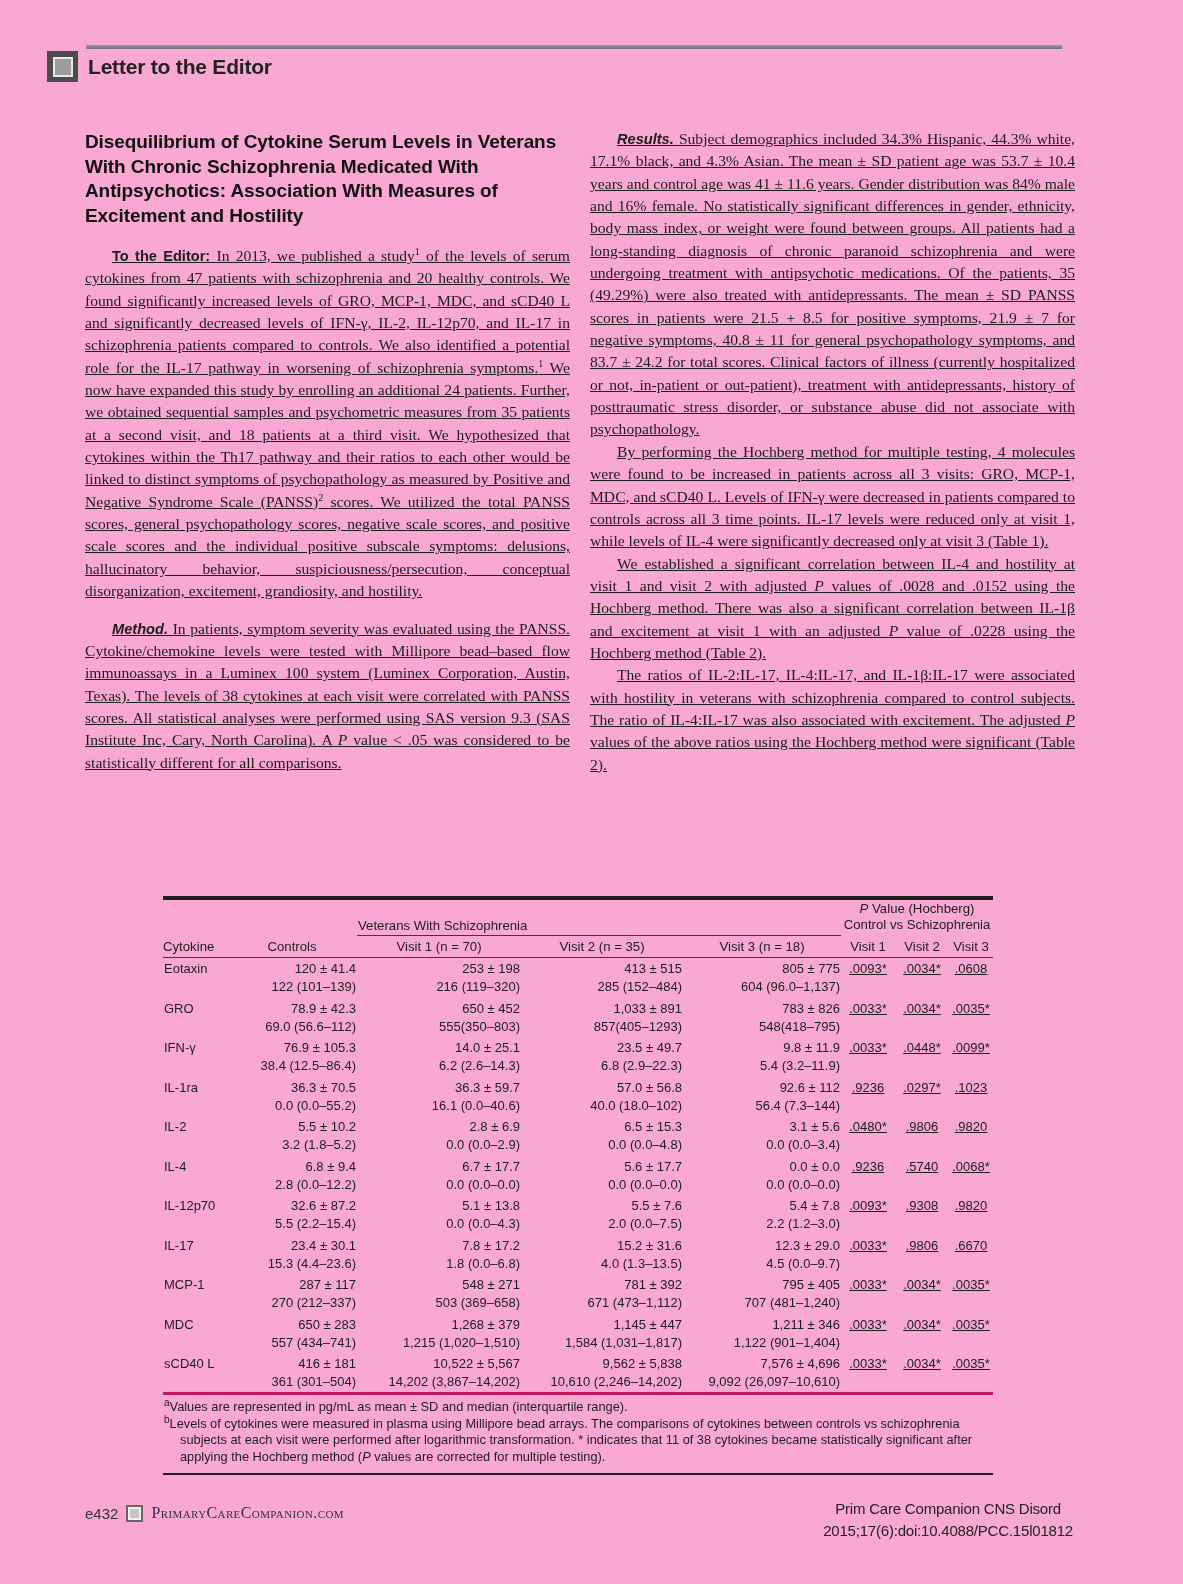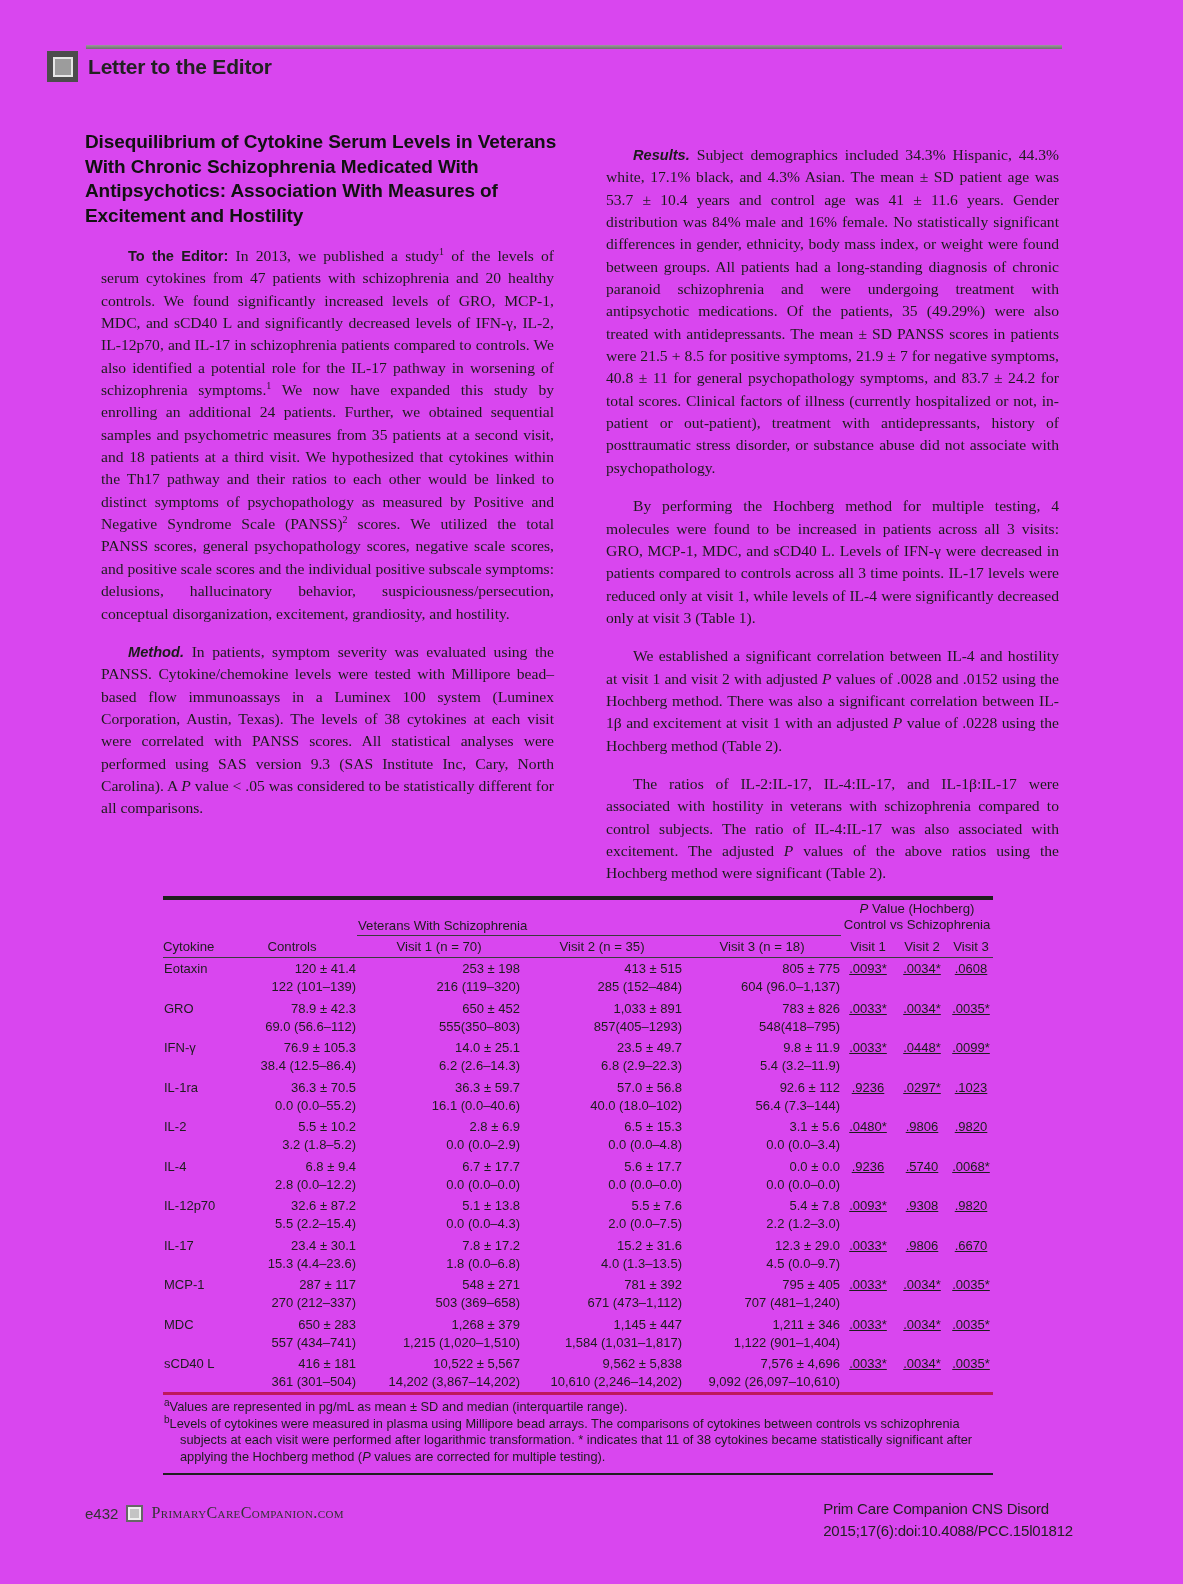--- a/index.html
+++ b/index.html
@@ -1,34 +1,34 @@
 <!DOCTYPE html>
 <html><head>
 <meta charset="utf-8">
 <style>
   html,body{margin:0;padding:0;background:#e9e9e9;}
-  .page{position:relative;width:1183px;height:1584px;background:#d946ef;margin:0 auto;
+  .page{position:relative;width:1183px;height:1584px;background:#f9a8d4;margin:0 auto;
         font-family:"Liberation Serif",serif;color:#1c1c1c;overflow:hidden;}
 
   
   .header-rule{position:absolute;left:86px;top:45px;width:976px;height:4px;
                background:linear-gradient(#9a9a9a,#6f6f6f);}
   .header-band{position:absolute;left:47px;top:51px;display:flex;align-items:center;}
   .header-icon{width:31px;height:31px;background:#4c4c4c;display:flex;align-items:center;
                justify-content:center;margin-right:10px;}
   .header-icon-inner{width:16px;height:16px;background:#9c9c9c;box-shadow:0 0 0 2px #e6e6e6;}
   .section-title{font-family:"Liberation Sans",sans-serif;font-size:21px;font-weight:700;
                  color:#222;margin:0;letter-spacing:-0.2px;}
 
   
   .columns{position:absolute;left:85px;top:128px;width:990px;display:flex;gap:20px;}
   .col{width:485px;}
   .article-title{font-family:"Liberation Sans",sans-serif;font-size:19px;line-height:24.5px;
                  font-weight:700;color:#111;margin:2px 0 17px 0;letter-spacing:-0.1px;}
-  p.body{font-size:15.6px;line-height:22.35px;text-align:justify;margin:16px;text-indent:27px;}
+  p.body{font-size:15.6px;line-height:22.35px;text-align:justify;margin:0;text-indent:27px;text-decoration:underline;}
   p.body.spaced{margin-top:15px;}
   .lead{font-family:"Liberation Sans",sans-serif;font-size:14.6px;}
   .rb{font-weight:700;}
   .ri{font-style:italic;}
   sup{font-size:10px;line-height:0;}
 
   
   .tablewrap{position:absolute;left:163px;top:896px;width:830px;
              font-family:"Liberation Sans",sans-serif;color:#1d1d1d;}
   .t-toprule{height:4px;background:#1f1f1f;}
@@ -52,21 +52,21 @@
            padding:4px 2px 8px 1px;font-size:12.8px;line-height:16.5px;}
   .note{padding-left:16px;text-indent:-16px;}
 
   
   .footer-left{position:absolute;left:85px;top:1504px;display:flex;align-items:center;
                font-size:15px;color:#333;}
   .footer-page{font-family:"Liberation Sans",sans-serif;margin-right:8px;}
   .footer-icon{width:13px;height:13px;border:2px solid #666;background:#c4c4c4;
                box-shadow:inset 0 0 0 2px #efefef;margin-right:8px;}
   .footer-site{font-variant:small-caps;letter-spacing:0.4px;font-size:16px;}
-  .footer-right{position:absolute;right:110px;top:1498px;text-align:left;
+  .footer-right{position:absolute;right:110px;top:1498px;text-align:center;
                 font-family:"Liberation Sans",sans-serif;font-size:15px;line-height:21.5px;
                 color:#222;letter-spacing:-0.2px;}
 </style>
 </head>
 <body>
 
 <div class="page">
 
   <div class="header-rule"></div>
   <div class="header-band">

